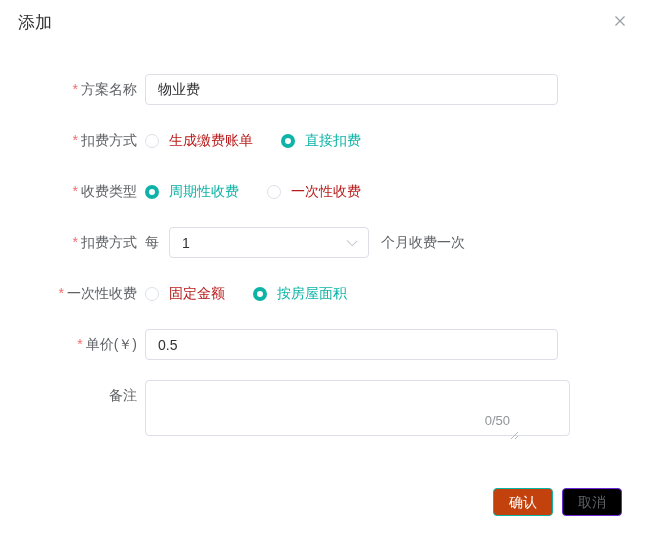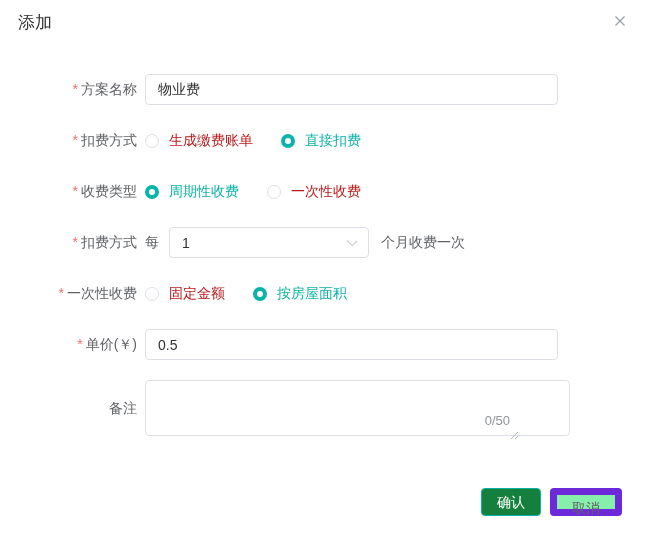--- a/index.html
+++ b/index.html
@@ -16,21 +16,21 @@
   .dialog-header { position: relative; padding: 0 20px 0 18px; height: 26px; }
   .dialog-title { font-size: 17px; color: #303133; line-height: 26px; }
   .dialog-close {
     position: absolute; right: 16px; top: 1px;
     width: 20px; height: 20px; border: none; background: transparent;
     cursor: pointer; display: flex; align-items: center; justify-content: center;
   }
 
   .form { margin-top: 38px; }
   .form-row { display: flex; align-items: center; min-height: 31px; margin-bottom: 20px; padding-left: 18px; }
-  .form-row.row-top { align-items: center; }
+  .form-row.row-top { align-items: flex-start; }
   .row-label {
     width: 127px; flex: 0 0 127px; text-align: right; padding-right: 8px;
     font-size: 14px; color: #606266; line-height: 31px; white-space: nowrap;
   }
   .required-mark { color: #f56c6c; margin-right: 3px; font-size: 14px; }
 
   .text-input {
     width: 413px; height: 31px; border: 1px solid #dcdfe6; border-radius: 4px;
     padding: 0 12px; font-size: 14px; color: #303133; outline: none;
     font-family: "Liberation Sans", "DejaVu Sans", sans-serif; background: #fff;
@@ -77,22 +77,22 @@
 
   .dialog-footer {
     margin-top: 52px; padding-right: 24px;
     display: flex; justify-content: flex-end; align-items: center; gap: 9px;
   }
   .btn {
     height: 28px; padding: 0 15px; border-radius: 4px; font-size: 14px;
     cursor: pointer; line-height: 26px;
     font-family: "Liberation Sans", "DejaVu Sans", sans-serif;
   }
-  .btn-primary { background: #15803d; border: 1px solid #0db3a6; color: #fff; }
-  .btn-plain { background: #86efac; border: 7px solid #6d28d9; color: #606266; }
+  .btn-primary { background: #c2410c; border: 1px solid #0db3a6; color: #fff; }
+  .btn-plain { background: #000000; border: 1px solid #6d28d9; color: #606266; }
 </style>
 </head>
 <body>
 
 <div class="dialog">
 
   <div class="dialog-header">
     <span class="dialog-title">添加</span>
     <button class="dialog-close">
       <span style="display:flex;">

